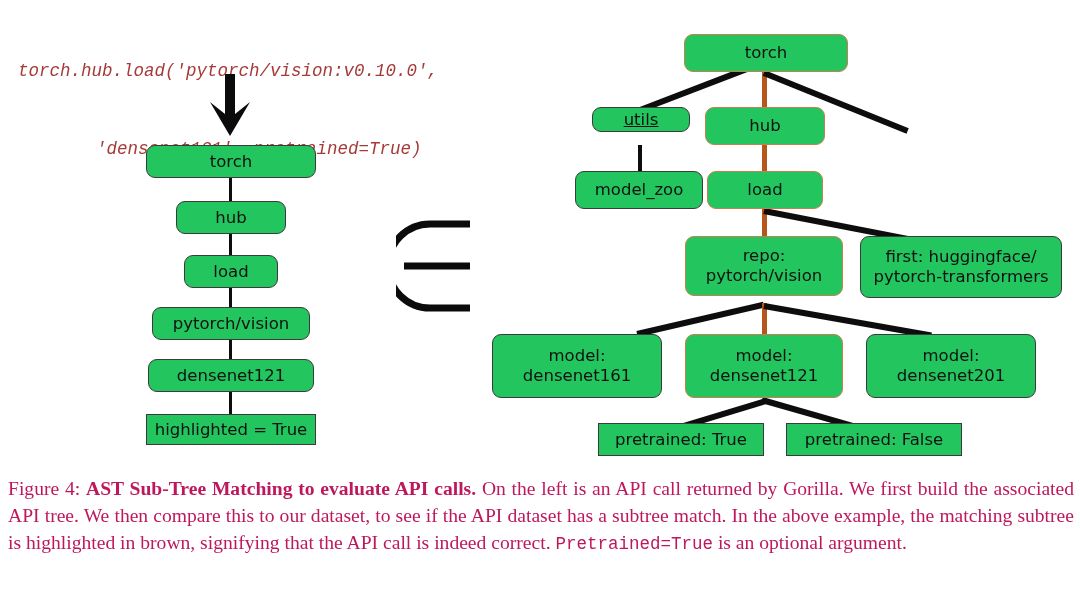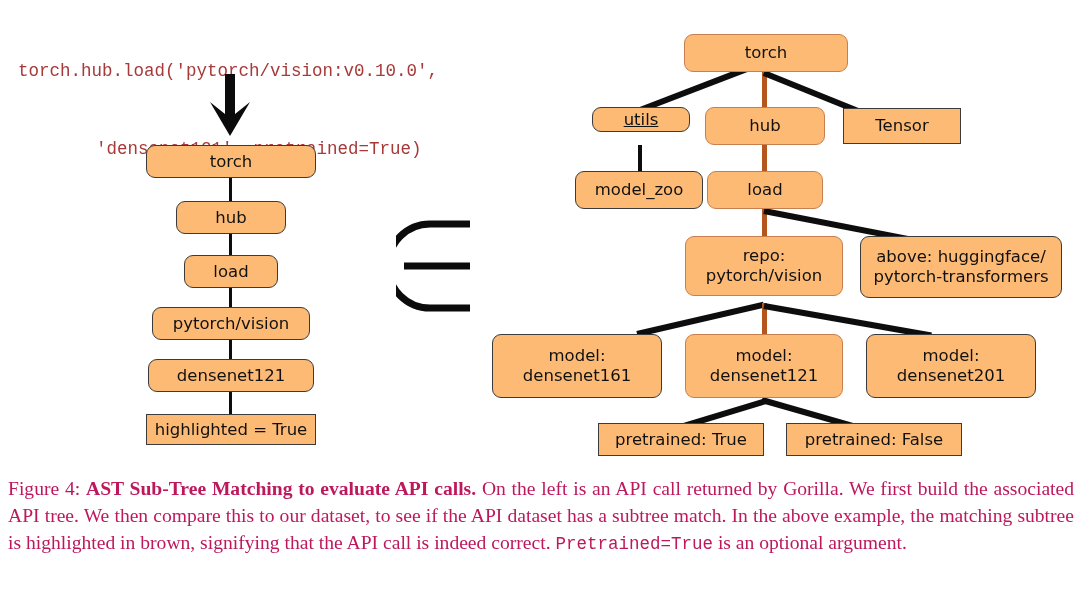--- a/index.html
+++ b/index.html
@@ -27,20 +27,21 @@
   #code-block {
     position: absolute;
     left: 18px;
     top: 6px;
     font-family: "Liberation Mono", "DejaVu Sans Mono", monospace;
     font-size: 17.5px;
     line-height: 26px;
     color: #a63a39;
     white-space: pre;
     letter-spacing: 0px;
+    font-style: italic;
   }
   #code-block .code-line { display: block; }
   #code-block .code-line-2 { padding-left: 78px; }
 
   
   #down-arrow {
     position: absolute;
     left: 198px;
     top: 74px;
     width: 64px;
@@ -53,21 +54,21 @@
     left: 396px;
     top: 218px;
     width: 80px;
     height: 96px;
   }
 
   
   .node {
     position: absolute;
     box-sizing: border-box;
-    background: #fdba74;
+    background: #22c55e;
     border: 1.6px solid #3b3b3b;
     border-radius: 9px;
     display: flex;
     align-items: center;
     justify-content: center;
     text-align: center;
     font-family: "DejaVu Sans", "Liberation Sans", sans-serif;
     font-size: 16.5px;
     color: #111111;
     line-height: 20px;
@@ -155,43 +156,40 @@
 
   <div class="node brown" style="left:684px; top:34px; width:164px; height:38px;">
     <span class="lbl">torch</span>
   </div>
   <div class="node" style="left:592px; top:107px; width:98px; height:25px;text-decoration:underline;">
     <span class="lbl">utils</span>
   </div>
   <div class="node brown" style="left:705px; top:107px; width:120px; height:38px;">
     <span class="lbl">hub</span>
   </div>
-  <div class="node square" style="left:843px; top:108px; width:118px; height:36px;">
-    <span class="lbl">Tensor</span>
-  </div>
 
   <div class="edge" style="left:638px; top:145px; width:4px; height:27px;"></div>
   <div class="edge brown" style="left:762px; top:145px; width:5px; height:27px;"></div>
 
   <div class="node" style="left:575px; top:171px; width:128px; height:38px;">
     <span class="lbl">model_zoo</span>
   </div>
   <div class="node brown" style="left:707px; top:171px; width:116px; height:38px;">
     <span class="lbl">load</span>
   </div>
 
   <div class="edge brown" style="left:762px; top:208px; width:5px; height:30px;"></div>
   <div class="edge" style="left:764px; top:208px; width:200px; height:5.5px; transform:rotate(11deg);"></div>
 
   <div class="node brown" style="left:685px; top:236px; width:158px; height:60px;">
     <span class="lbl" style="white-space:pre-line">repo:
 pytorch/vision</span>
   </div>
   <div class="node" style="left:860px; top:236px; width:202px; height:62px;">
-    <span class="lbl" style="white-space:pre-line">above: huggingface/
+    <span class="lbl" style="white-space:pre-line">first: huggingface/
 pytorch-transformers</span>
   </div>
 
   <div class="edge" style="left:637px; top:331px; width:130px; height:5.5px; transform:rotate(-13deg);"></div>
   <div class="edge brown" style="left:762px; top:303px; width:5px; height:33px;"></div>
   <div class="edge" style="left:764px; top:303px; width:170px; height:5.5px; transform:rotate(10deg);"></div>
 
   <div class="node" style="left:492px; top:334px; width:170px; height:64px;">
     <span class="lbl" style="white-space:pre-line">model:
 densenet161</span>

